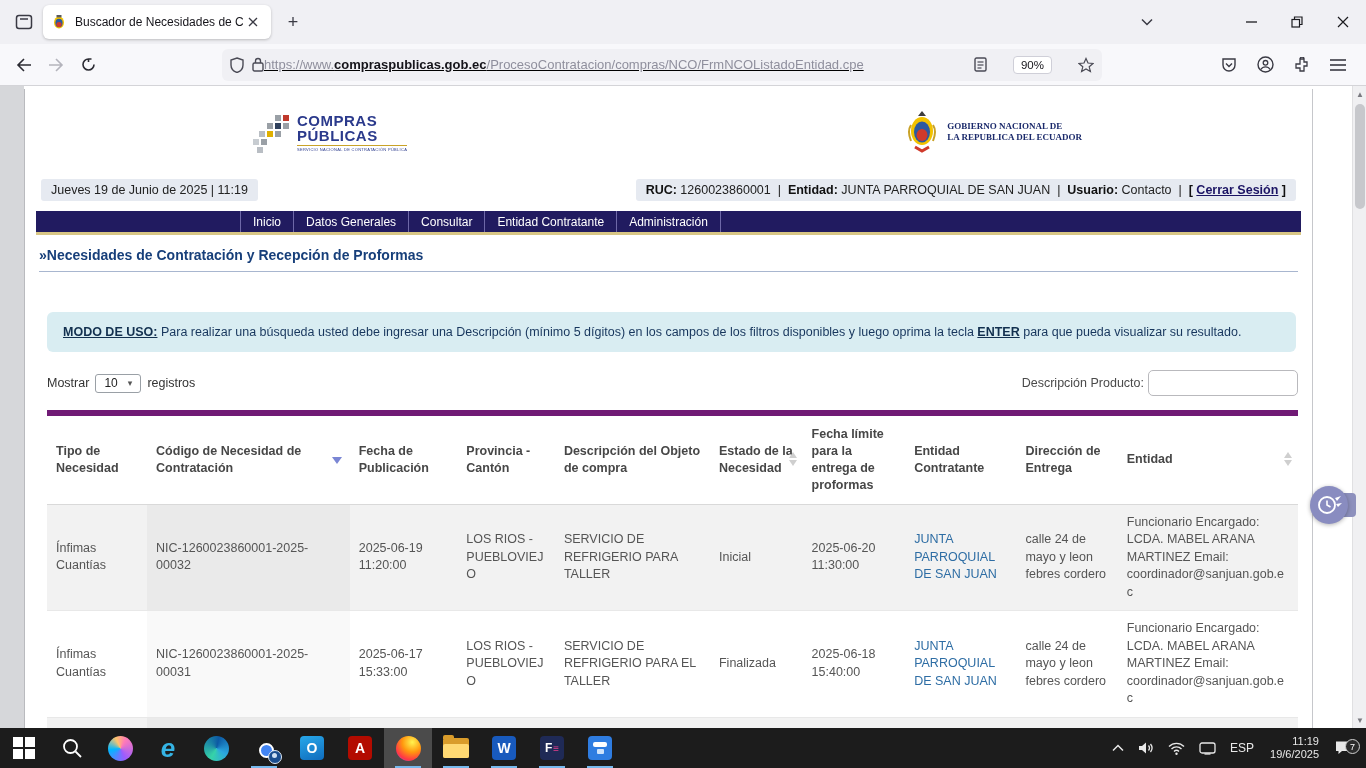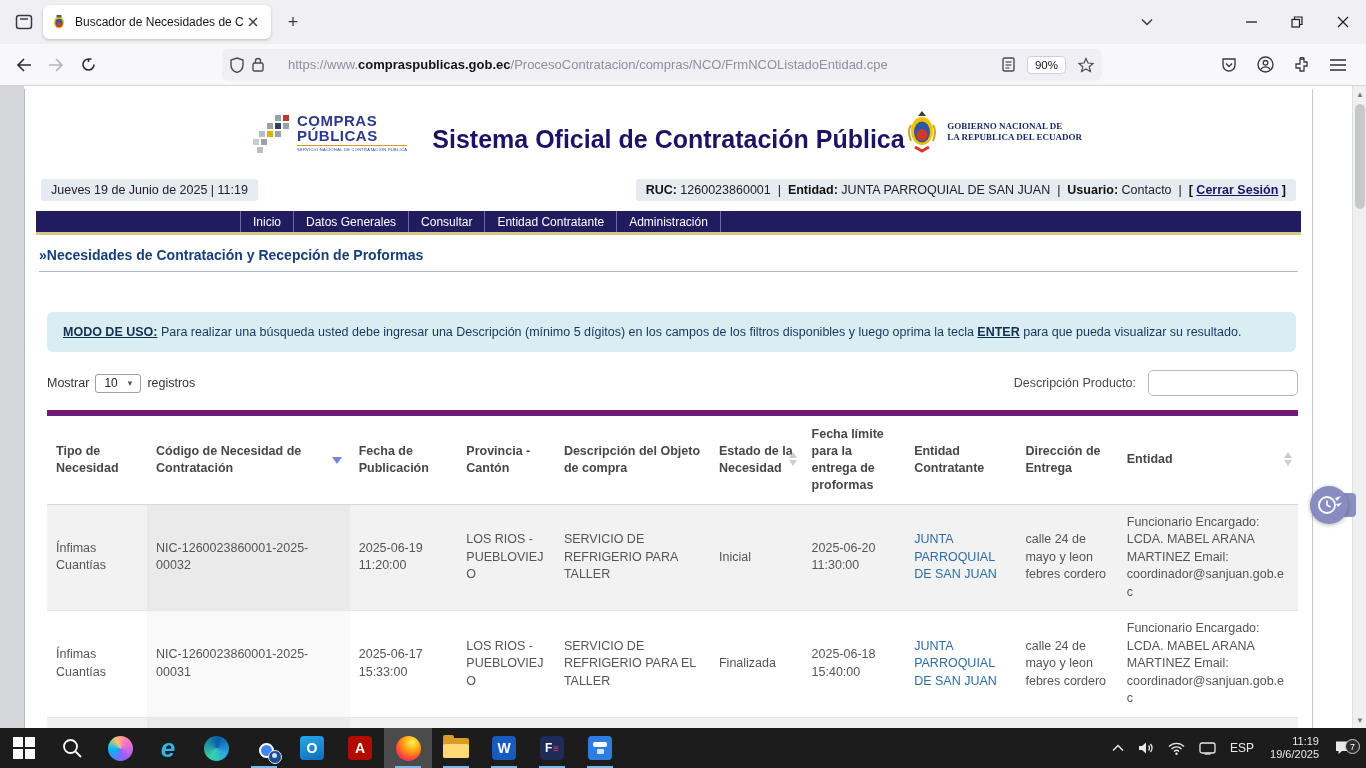--- a/index.html
+++ b/index.html
@@ -15,24 +15,24 @@
   .newtab-btn { width:28px; height:28px; margin-left:8px; border-radius:6px; display:flex; align-items:center; justify-content:center; font-size:18px; color:#3a3a44; }
   .win-controls { position:absolute; right:0; top:0; height:44px; display:flex; align-items:center; }
   .tablist-chevron { width:34px; height:34px; display:flex; align-items:center; justify-content:center; color:#3a3a44; margin-right:64px; }
   .win-btn { width:46px; height:44px; display:flex; align-items:center; justify-content:center; color:#1b1b1f; }
 
   .toolbar { height:42px; background:#f8f8fb; border-bottom:1px solid #d4d4d8; display:flex; align-items:center; padding:0 8px; }
   .nav-btn { width:32px; height:32px; border-radius:6px; display:flex; align-items:center; justify-content:center; color:#2b2b33; flex:0 0 32px; }
   .nav-btn.disabled { color:#b4b4bc; }
   .urlbar { margin-left:118px; width:880px; height:32px; background:#f0f0f4; border-radius:6px; display:flex; align-items:center; padding:0 8px; }
   .urlbar .icon { color:#4a4a55; display:flex; align-items:center; }
-  .url-text { font-size:13px; margin-left:24px; flex:1 1 auto; white-space:nowrap; overflow:hidden; }
+  .url-text { font-size:13px; margin-left:0; flex:1 1 auto; white-space:nowrap; overflow:hidden;text-decoration:underline; }
   .url-muted { color:#8f8f9d; }
   .url-host { color:#15141a; font-weight:bold; }
-  .urlbar-right { display:flex; align-items:center; gap:12px; }
+  .urlbar-right { display:flex; align-items:center; gap:26px; }
   .zoom-badge { background:#fff; border:1px solid #cfcfd8; border-radius:4px; font-size:11.5px; padding:2px 7px; color:#15141a; }
   .toolbar-right { margin-left:auto; display:flex; align-items:center; gap:20px; padding-right:12px; color:#3a3a44; }
 
   
   .viewport { height:642px; position:relative; background:#ffffff; overflow:hidden; }
   .left-gutter { position:absolute; left:0; top:0; width:24px; height:100%; background:#d6d7da; }
   .site { position:absolute; left:24px; top:3px; width:1289px; height:639px; background:#fff; border-left:1px solid #b9babe; border-right:1px solid #c6c7cb; overflow:hidden; }
 
   
   .site-header { position:relative; height:88px; }
@@ -61,21 +61,21 @@
 
   
   .usage-box { margin:40px 16px 0 22px; background:#d9edf2; border-radius:6px; padding:11px 16px; font-size:12.5px; color:#17365d; line-height:1.45; }
   .usage-box b { color:#12304f;text-decoration:underline; }
 
   
   .controls-row { margin:18px 14px 0 22px; display:flex; justify-content:space-between; align-items:center; }
   .show-group { display:flex; align-items:center; gap:6px; font-size:12.5px; color:#333; }
   .select-box { border:1px solid #9aa0a6; border-radius:3px; background:#fff; font-size:12px; color:#222; padding:1px 4px 2px 8px; display:flex; align-items:center; gap:10px; cursor:pointer; min-width:46px; }
   .select-box .caret { font-size:9px; color:#555; }
-  .filter-group { display:flex; align-items:center; gap:12px; font-size:12.5px; color:#4a4a4a; }
+  .filter-group { display:flex; align-items:center; gap:4px; font-size:12.5px; color:#4a4a4a; }
   .filter-input { width:150px; height:26px; border:1px solid #b9b9bd; border-radius:5px; background:#fff; padding:0 6px; font-size:12.5px; }
 
   
   table.datatable { margin:14px 14px 0 22px; width:calc(100% - 36px); border-collapse:collapse; table-layout:fixed; }
   .datatable th { font-size:12.5px; color:#474747; text-align:left; vertical-align:middle; padding:10px 9px; border-bottom:1px solid #d9d9d9; border-top:6px solid #701a75; position:relative; cursor:pointer; line-height:1.35; }
   .datatable td { font-size:12.5px; color:#555; vertical-align:middle; padding:9px 9px; line-height:1.4; border-bottom:1px solid #e8e8e8; word-wrap:break-word; }
   .row-odd td { background:#f2f2f2; }
   .row-odd td.sorted { background:#eaeaea; }
   .row-even td { background:#ffffff; }
   .row-even td.sorted { background:#f9f9f9; }
@@ -270,21 +270,20 @@
           <rect x="0" y="26" width="6" height="6" fill="#c7ccd1"></rect>
             <rect x="8" y="26" width="6" height="6" fill="#9aa0a6"></rect>
           <rect x="4" y="34" width="6" height="6" fill="#b9bec4"></rect>
         </svg>
         <div class="logo-cp-text">
           <div class="logo-cp-line">COMPRAS</div>
           <div class="logo-cp-line">PÚBLICAS</div>
           <div class="logo-cp-tag">SERVICIO NACIONAL DE CONTRATACIÓN PÚBLICA</div>
         </div>
       </div>
-      <div class="main-title">Sistema Oficial de Contratación Pública</div>
       <div class="logo-gov">
         <svg width="34" height="42" viewBox="0 0 34 42">
           <path d="M17 0 L21 5 L13 5 Z" fill="#3d3d3d"></path>
           <ellipse cx="17" cy="20" rx="11" ry="14" fill="#f2c200"></ellipse>
           <ellipse cx="17" cy="21" rx="8" ry="10.5" fill="#2c5aa0"></ellipse>
           <ellipse cx="17" cy="24" rx="5.5" ry="6" fill="#d03a2b"></ellipse>
           <path d="M6 14 Q2 20 6 30 M28 14 Q32 20 28 30" stroke="#c9a227" stroke-width="2" fill="none"></path>
           <path d="M10 36 L17 40 L24 36" stroke="#d03a2b" stroke-width="3" fill="none"></path>
         </svg>
         <div class="logo-gov-text">

